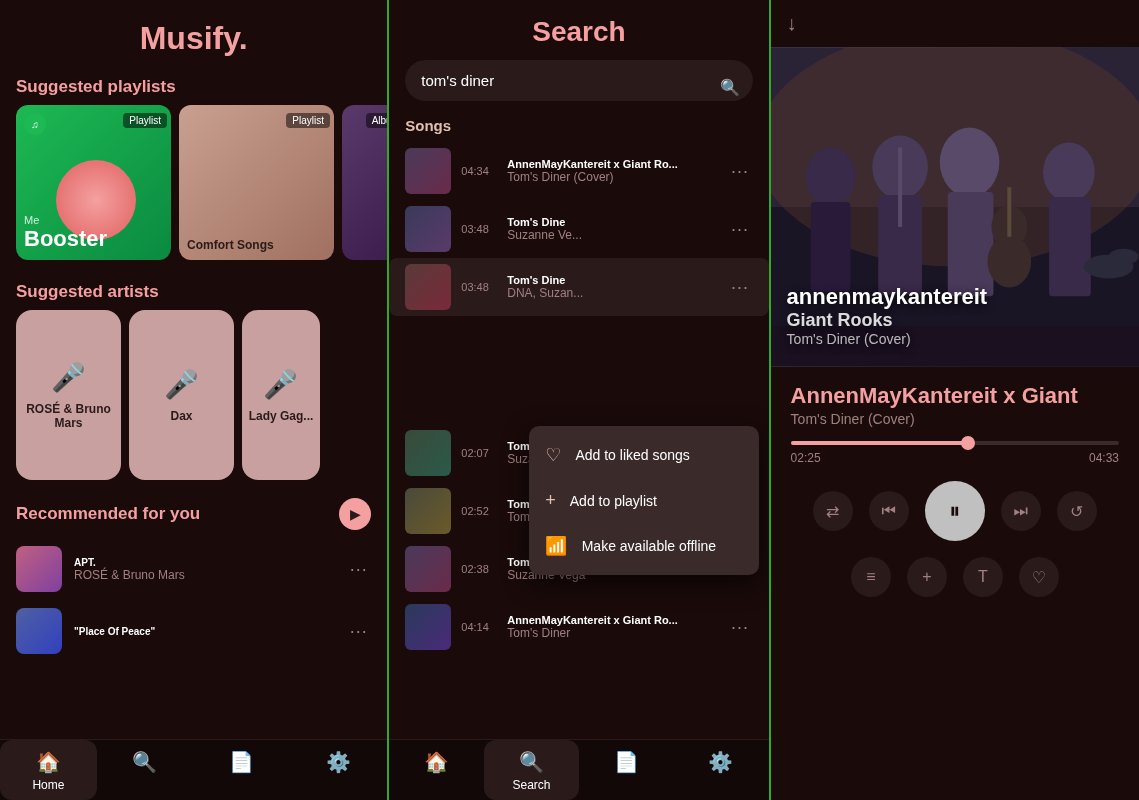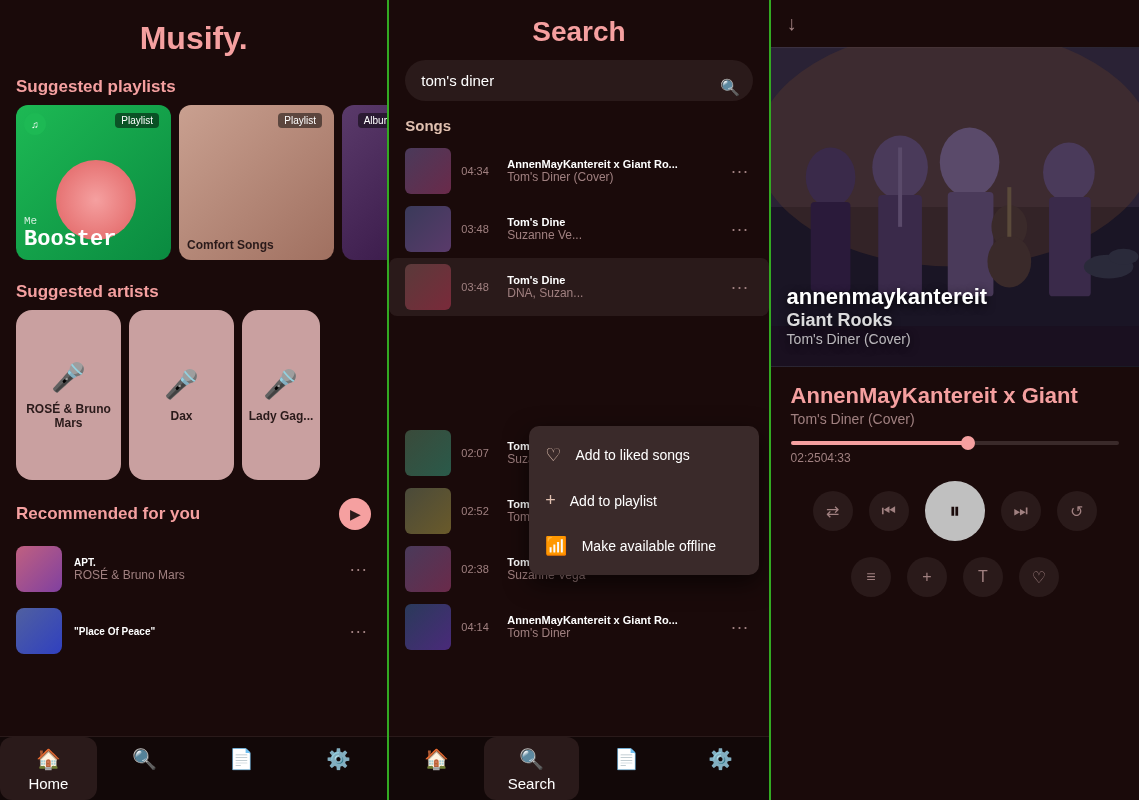--- a/index.html
+++ b/index.html
@@ -47,21 +47,21 @@
       overflow: hidden;
       position: relative;
       flex-shrink: 0;
     }
     .playlist-card:nth-child(1) { width: 155px; height: 155px; background: #1db954; }
     .playlist-card:nth-child(2) { width: 155px; height: 155px; background: #c9a0a0; }
     .playlist-card:nth-child(3) { width: 88px; height: 155px; background: #5a3a6a; }
     .playlist-badge {
       position: absolute;
       top: 8px;
-      right: 12px;
+      right: 4px;
       background: rgba(0,0,0,0.5);
       color: white;
       font-size: 10px;
       padding: 2px 6px;
       border-radius: 4px;
     }
     .spotify-icon {
       position: absolute;
       top: 8px;
       left: 8px;
@@ -182,21 +182,21 @@
     .nav-item {
       flex: 1;
       display: flex;
       flex-direction: column;
       align-items: center;
       padding: 10px 0 8px;
       gap: 4px;
       cursor: pointer;
     }
     .nav-icon { font-size: 20px; }
-    .nav-label { font-size: 15px; }
+    .nav-label { font-size: 12px; }
     .nav-item.active .nav-icon { color: white; }
     .nav-item.active .nav-label { color: white; }
     .nav-item:not(.active) .nav-icon { color: #6a5050; }
     .nav-item:not(.active) .nav-label { color: #6a5050; }
     .nav-item.active {
       background: #2a1a1a;
       border-radius: 12px;
     }
 
     
@@ -423,20 +423,21 @@
       top: 50%;
       left: 54%;
       transform: translate(-50%, -50%);
       width: 14px;
       height: 14px;
       background: #f5a0a0;
       border-radius: 50%;
     }
     .progress-times {
       display: flex;
+      justify-content: space-between;
       color: #a08080;
       font-size: 12px;
     }
 
     
     .player-controls {
       display: flex;
       align-items: center;
       justify-content: center;
       gap: 16px;
@@ -500,21 +501,21 @@
   </div>
 
   <div class="section-title">Suggested playlists</div>
 
   <div class="playlists-row">
 
     <div class="playlist-card" style="width:155px;height:155px;background:linear-gradient(135deg,#1db954,#0a8a40);position:relative;">
       <div class="spotify-icon">♫</div>
       <div class="playlist-badge">Playlist</div>
       <div class="woman-circle"></div>
-      <div style="position:absolute;bottom:8px;left:8px;font-family:Liberation Mono, monospace;">
+      <div style="position:absolute;bottom:8px;left:8px;">
         <div style="color:white;font-size:11px;opacity:0.8;">Me</div>
         <div style="color:white;font-size:22px;font-weight:900;">Booster</div>
       </div>
     </div>
 
     <div class="playlist-card" style="width:155px;height:155px;background:linear-gradient(135deg,#c9a090,#a07060);position:relative;">
       <div class="playlist-badge">Playlist</div>
       <div style="position:absolute;bottom:8px;left:8px;color:#2a1a1a;font-size:12px;font-weight:700;">Comfort Songs</div>
     </div>
 

